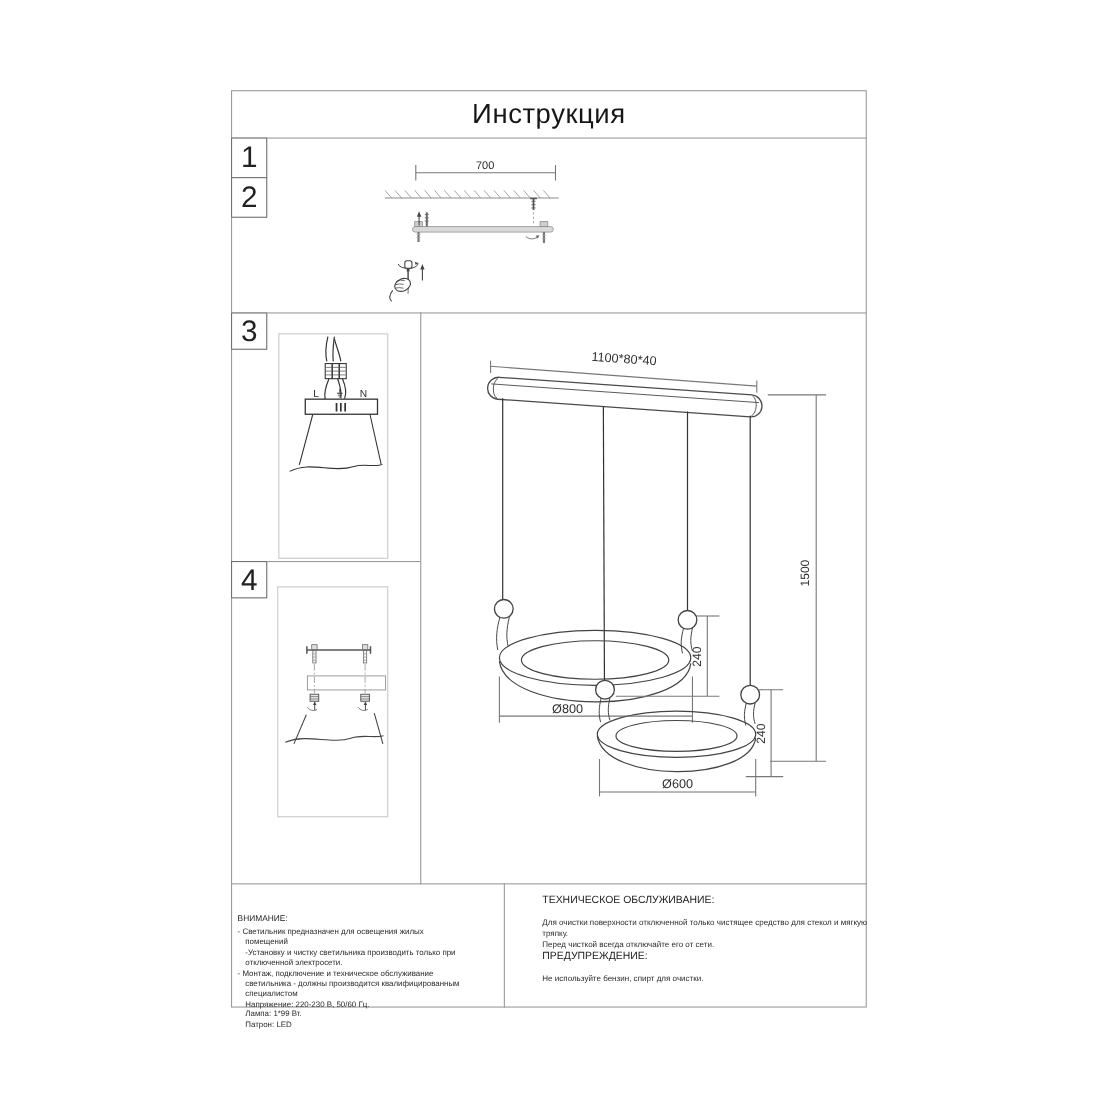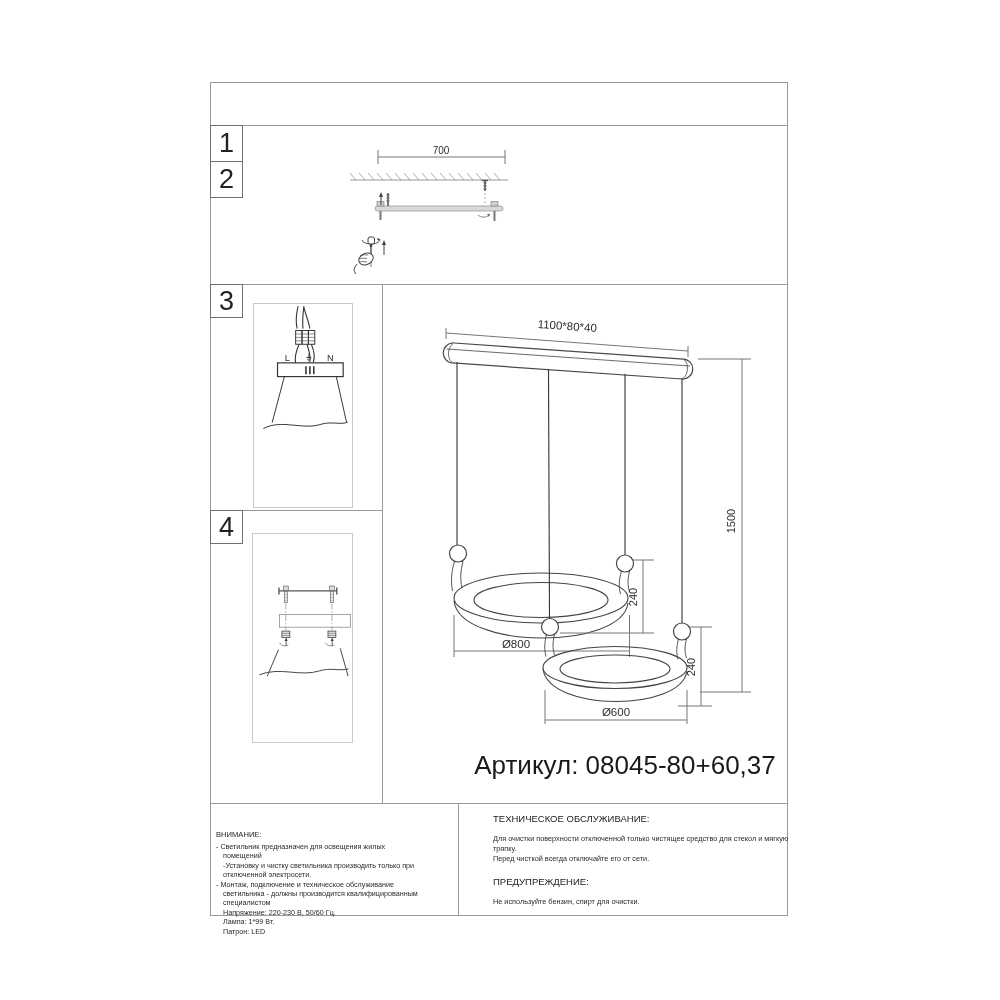--- a/index.html
+++ b/index.html
@@ -21,20 +21,21 @@
   .mnt-body{font-size:7.3px;line-height:10px;color:#2a2a2a;}
   svg{display:block;}
   svg text{font-family:"Liberation Sans",sans-serif;fill:#2e2e2e;}
 </style>
 </head>
 <body>
 
 <div id="canvas">
 
   <div class="abs frame" style="left:210px;top:82px;width:578px;height:834px;"></div>
+  <div class="abs title" style="left:210px;top:90px;width:578px;">Инструкция</div>
   <div class="abs hline" style="left:210px;top:125px;width:578px;"></div>
   <div class="abs hline" style="left:210px;top:284px;width:578px;"></div>
   <div class="abs vline" style="left:382px;top:284px;height:520px;"></div>
   <div class="abs hline" style="left:210px;top:510px;width:172px;"></div>
   <div class="abs hline" style="left:210px;top:803px;width:578px;"></div>
   <div class="abs vline" style="left:458px;top:803px;height:113px;"></div>
 
   <div class="abs stepbox" style="left:210px;top:125px;width:33px;height:37px;">1</div>
   <div class="abs stepbox" style="left:210px;top:161px;width:33px;height:37px;">2</div>
   <div class="abs stepbox" style="left:210px;top:284px;width:33px;height:34px;">3</div>
@@ -240,37 +241,36 @@
     <text x="616" y="716" font-size="11.5" text-anchor="middle">Ø600</text>
 
     <g stroke="#777" stroke-width="1" fill="none">
       <line x1="742" y1="359" x2="742" y2="692"></line>
       <line x1="698" y1="359" x2="751" y2="359"></line>
       <line x1="700" y1="692" x2="751" y2="692"></line>
     </g>
     <text x="735" y="521" font-size="11" text-anchor="middle" transform="rotate(-90 735 521)">1500</text>
   </svg>
 
-  <div class="abs article" style="left:450px;top:750px;width:350px;">Артикул: 08045-80+60,37</div>
 
   <div class="abs" style="left:216px;top:830px;width:236px;">
     <div class="att-head">ВНИМАНИЕ:</div>
     <div class="smalltext">- Светильник предназначен для освещения жилых</div>
     <div class="smalltext ind">помещений</div>
     <div class="smalltext ind">-Установку и чистку светильника производить только при</div>
     <div class="smalltext ind">отключенной электросети.</div>
     <div class="smalltext">- Монтаж, подключение и техническое обслуживание</div>
     <div class="smalltext ind">светильника - должны производится квалифицированным</div>
     <div class="smalltext ind">специалистом</div>
     <div class="smalltext ind">Напряжение: 220-230 В, 50/60 Гц.</div>
     <div class="smalltext ind">Лампа: 1*99 Вт.</div>
     <div class="smalltext ind">Патрон: LED</div>
   </div>
 
   <div class="abs" style="left:493px;top:813px;width:308px;">
     <div class="mnt-head">ТЕХНИЧЕСКОЕ ОБСЛУЖИВАНИЕ:</div>
     <div class="mnt-body" style="margin-top:10px;">Для очистки поверхности отключенной только чистящее средство для стекол и мягкую тряпку.</div>
     <div class="mnt-body">Перед чисткой всегда отключайте его от сети.</div>
-    <div class="mnt-head" style="margin-top:12px;">ПРЕДУПРЕЖДЕНИЕ:</div>
+    <div class="mnt-head" style="margin-top:0;">ПРЕДУПРЕЖДЕНИЕ:</div>
     <div class="mnt-body" style="margin-top:10px;">Не используйте бензин, спирт для очистки.</div>
   </div>
 
 </div>
 
 </body></html>

